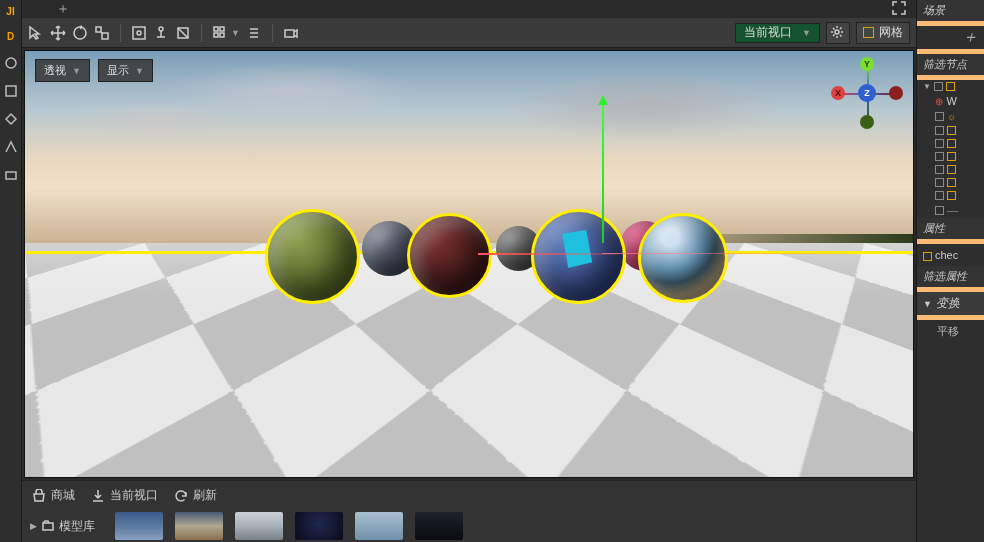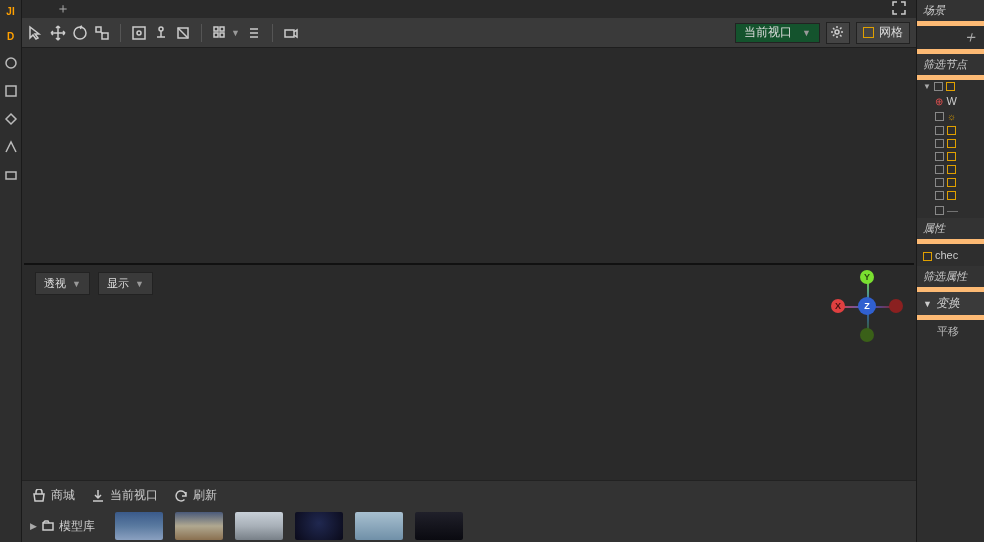--- a/index.html
+++ b/index.html
@@ -50,21 +50,21 @@
     background:#14532d; border:1px solid #222; height:20px;
     display:flex; align-items:center; padding:0 8px;
     font-size:12px; color:#ddd;
   }
   .drop-btn .caret { margin-left:10px; font-size:9px; color:#999;}
   .icon-btn { width:24px; height:22px; display:flex; align-items:center; justify-content:center; background:#444; border:1px solid #222;}
   .grid-btn { display:flex; align-items:center; gap:5px; padding:0 6px; height:22px; background:#444; border:1px solid #222;}
   .grid-btn .sq{ width:11px;height:11px; border:1.5px solid #e0a000;}
   
   
-  .viewport-wrap { position:relative; flex:1; display:flex;align-items:center;}
+  .viewport-wrap { position:relative; flex:1; display:flex;}
   .viewport { flex:1; position:relative; background:#333; border:1px solid #111; margin:2px;}
   
   .vp-overlay { position:absolute; top:8px; left:10px; display:flex; gap:8px; z-index:20;}
   .vp-btn { background:rgba(60,60,60,.9); border:1px solid #222; padding:3px 8px; font-size:11px; color:#ddd; display:flex; align-items:center;}
   .vp-btn .caret{margin-left:6px;font-size:9px;color:#999;}
   
   
   .scene { position:absolute; inset:0; overflow:hidden;}
   .sky { position:absolute; top:0; left:0; right:0; height:46%;
     background: linear-gradient(to bottom, #7a9eb8 0%, #b8c8d0 30%, #e8d8c0 55%, #f0e0c8 70%, #c8b090 100%);

